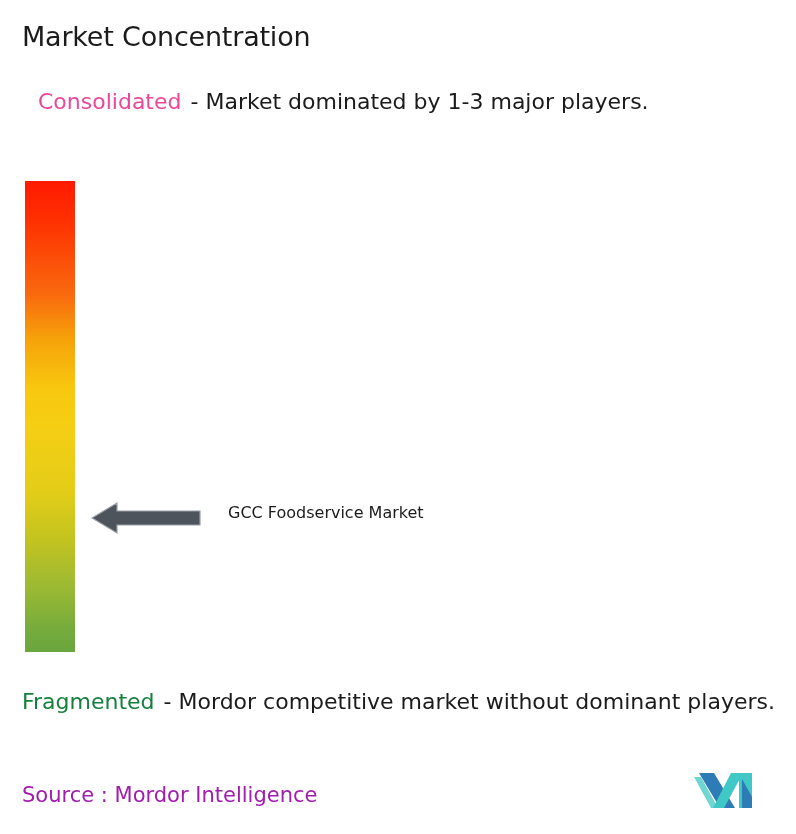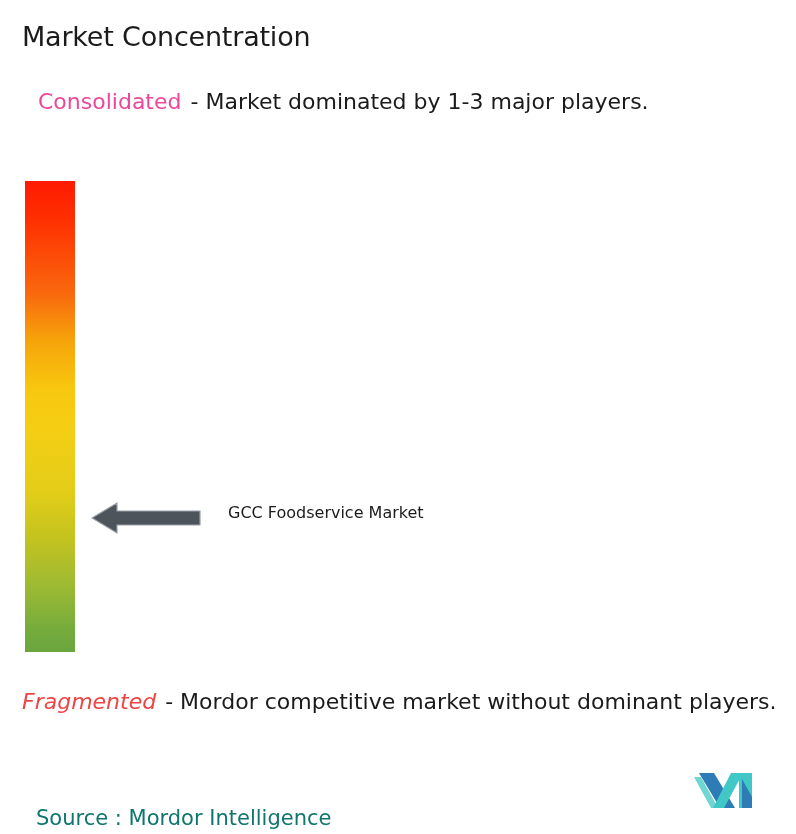--- a/index.html
+++ b/index.html
@@ -54,22 +54,21 @@
     font-size: 22px;
     line-height: 31px;
     color: #1b1b1b;
     font-weight: 400;
   }
   .kw-consolidated {
     color: #ec4899;
     margin-left: 16px;
   }
   .kw-fragmented {
-    color: #ef4444;
-    font-style: italic;
+    color: #15803d;
   }
   .kw-gap {
     display: inline-block;
     width: 9px;
   }
 
   
   .scale-bar {
     position: absolute;
     left: 25px;
@@ -109,26 +108,25 @@
     top: 503px;
     font-size: 16px;
     color: #1b1b1b;
     white-space: nowrap;
     margin-left: 19px;
   }
 
   
   .source {
     position: absolute;
-    left: 36px;
+    left: 22px;
     top: 783px;
     font-size: 21px;
-    color: #0f766e;
+    color: #a21caf;
     white-space: nowrap;
-    margin-top: 23px;
   }
 
   .brand-logo {
     position: absolute;
     left: 694px;
     top: 767px;
     width: 66px;
     height: 42px;
   }
   .brand-logo svg { display: block; }

